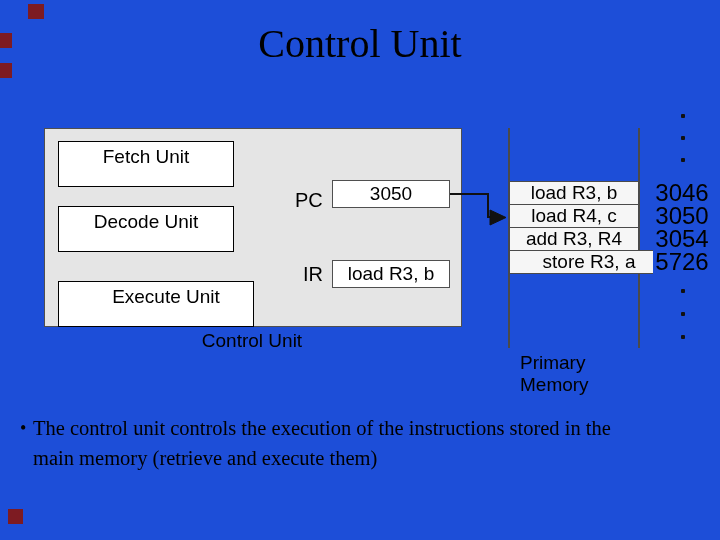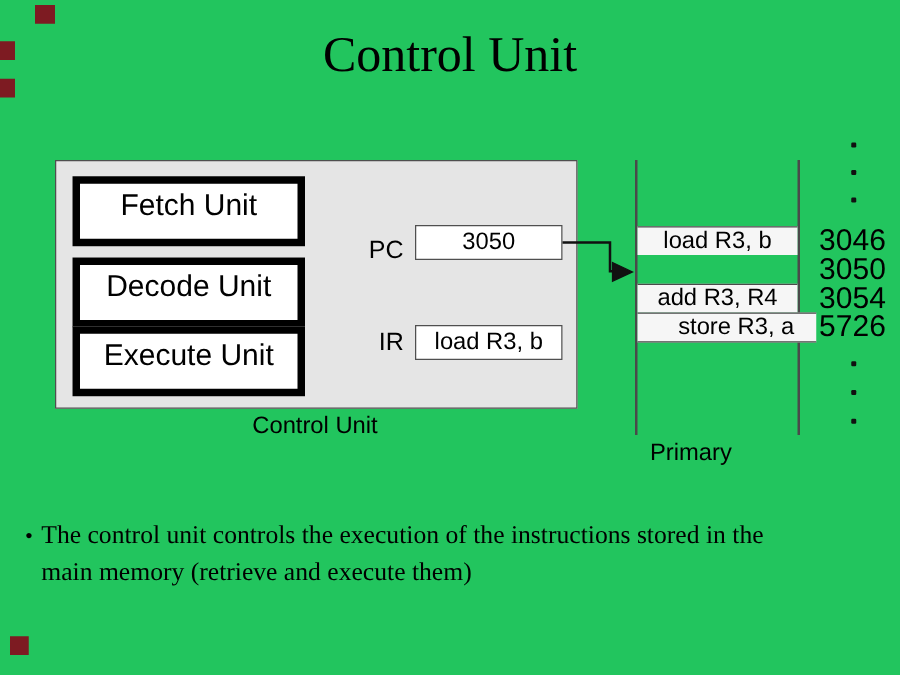--- a/index.html
+++ b/index.html
@@ -1,38 +1,38 @@
 <!DOCTYPE html>
 <html><head>
 <meta charset="utf-8">
 <style>
   html,body{margin:0;padding:0;background:#fff;}
-  #slide{position:relative;width:720px;height:540px;background:#22c55e;overflow:hidden;
+  #slide{position:relative;width:720px;height:540px;background:#1d4ed8;overflow:hidden;
          font-family:"Liberation Sans",sans-serif;color:#000;}
 
   
   .redsq{position:absolute;}
   .sq1{left:28px;top:4px;width:16px;height:15px;}
   .sq2{left:0;top:33px;width:12px;height:15px;}
   .sq3{left:0;top:63px;width:12px;height:15px;}
   .sq4{left:8px;top:509px;width:15px;height:15px;}
 
   
   .title{position:absolute;left:0;top:20px;width:720px;text-align:center;
          font-family:"Liberation Serif",serif;font-size:40px;line-height:48px;}
 
   
   .cu-box{position:absolute;left:44px;top:128px;width:416px;height:197px;
           background:#e5e5e5;border:1px solid #4f4f4f;}
   .unit-box{position:absolute;left:13px;width:174px;height:40px;background:#fff;
-            border:6px solid #000000;text-align:center;font-size:24px;padding-top:4px;
+            border:1px solid #000000;text-align:center;font-size:19px;padding-top:4px;
             box-sizing:content-box;}
   .unit-fetch{top:12px;}
   .unit-decode{top:77px;}
-  .unit-execute{top:132px;}
+  .unit-execute{top:152px;padding-left:20px;}
 
   .reg-label{position:absolute;font-size:20px;}
   .pc-label{left:295px;top:189px;}
   .ir-label{left:303px;top:263px;}
   .reg-box{position:absolute;left:332px;width:116px;height:26px;background:#fff;
            border:1px solid #4f4f4f;text-align:center;font-size:19px;line-height:26px;}
   .pc-box{top:180px;}
   .ir-box{top:260px;}
 
   .cu-caption{position:absolute;left:44px;top:330px;width:416px;text-align:center;font-size:19px;}
@@ -95,38 +95,40 @@
 
   <div class="cu-caption">Control Unit</div>
 
   <svg class="arrow-svg" width="720" height="540" viewBox="0 0 720 540">
     <polyline points="450,194 488,194 488,217 491,217" fill="none" stroke="#111" stroke-width="2"></polyline>
     <polygon points="490,210 506,217.5 490,225" fill="#111" stroke="#111"></polygon>
   </svg>
 
   <div class="mem-col">
     <div class="mem-row mem-row-0">load R3, b</div>
+    <div class="mem-row mem-row-1">load R4, c</div>
     <div class="mem-row mem-row-2">add R3, R4</div>
     <div class="mem-row mem-row-3">store R3, a</div>
   </div>
 
   <div class="addr addr-0">3046</div>
   <div class="addr addr-1">3050</div>
   <div class="addr addr-2">3054</div>
   <div class="addr addr-3">5726</div>
 
   <div class="dot dot-t0"></div>
   <div class="dot dot-t1"></div>
   <div class="dot dot-t2"></div>
   <div class="dot dot-b0"></div>
   <div class="dot dot-b1"></div>
   <div class="dot dot-b2"></div>
 
   <div class="mem-label">
     <div>Primary</div>
+    <div>Memory</div>
   </div>
 
   <div class="bullet-wrap">
     <div class="bullet-marker">•</div>
     <div class="bullet-lines">
       <div>The control unit controls the execution of the instructions stored in the</div>
       <div>main memory (retrieve and execute them)</div>
     </div>
   </div>
 

